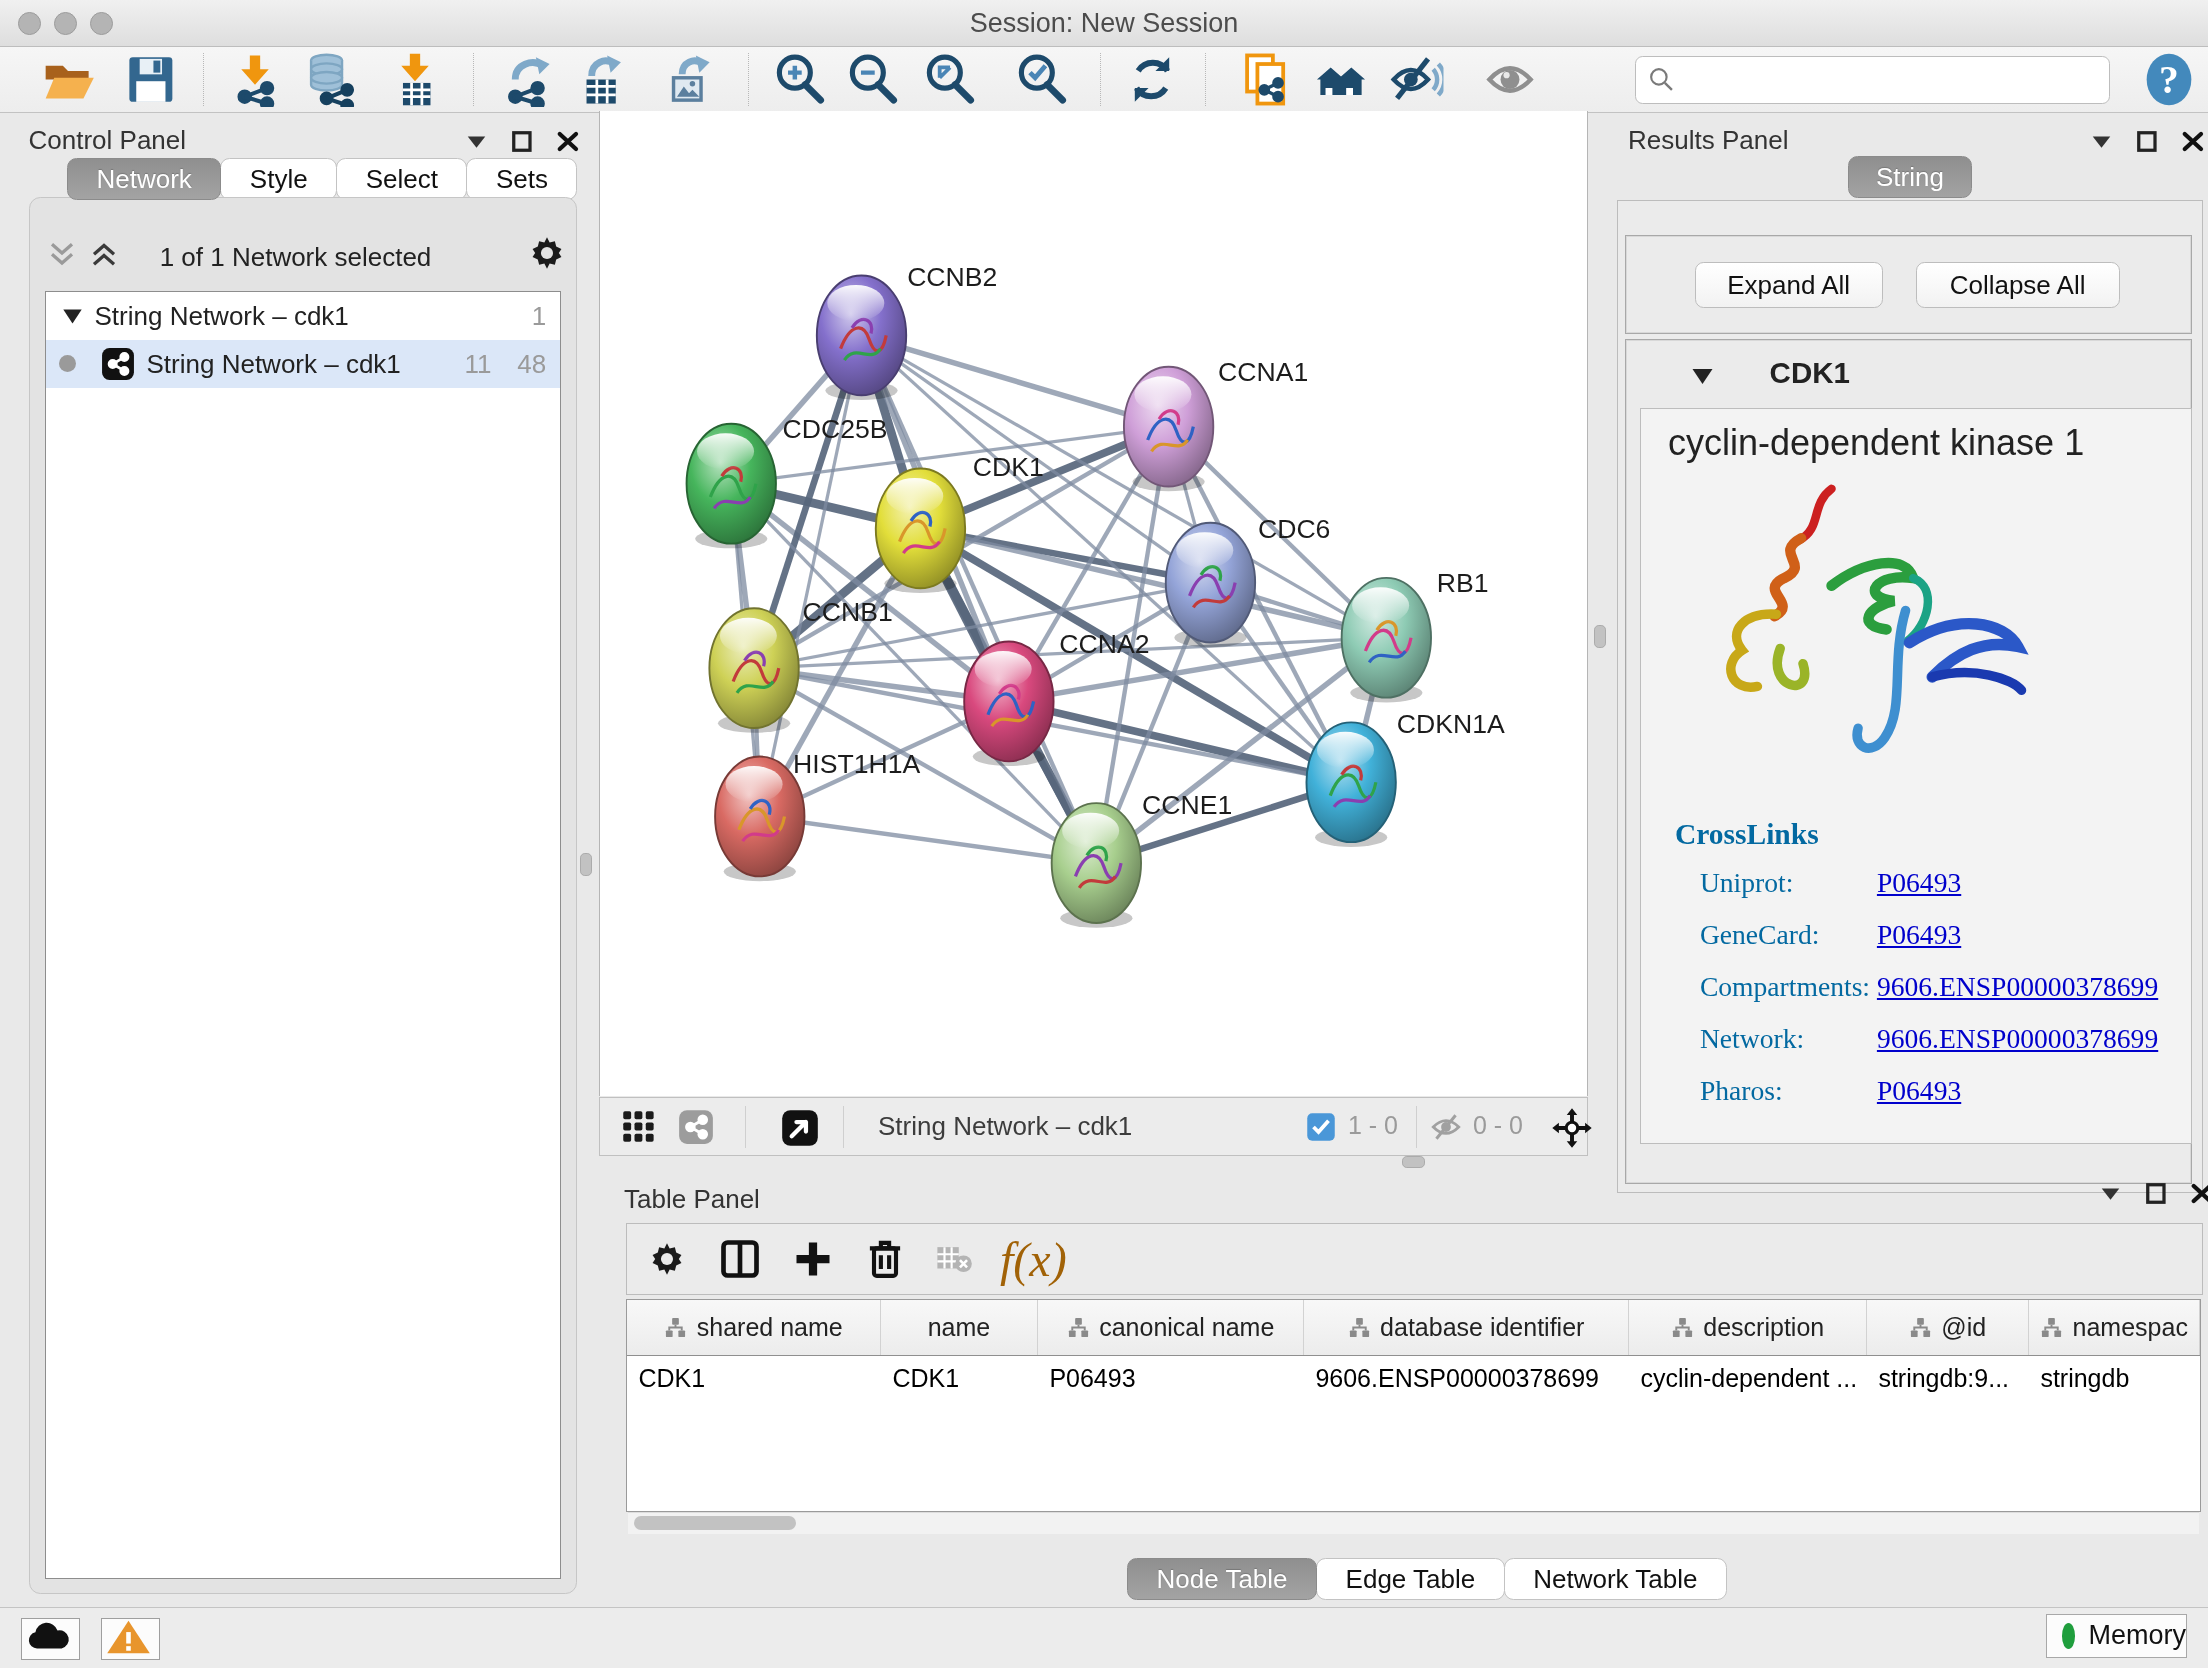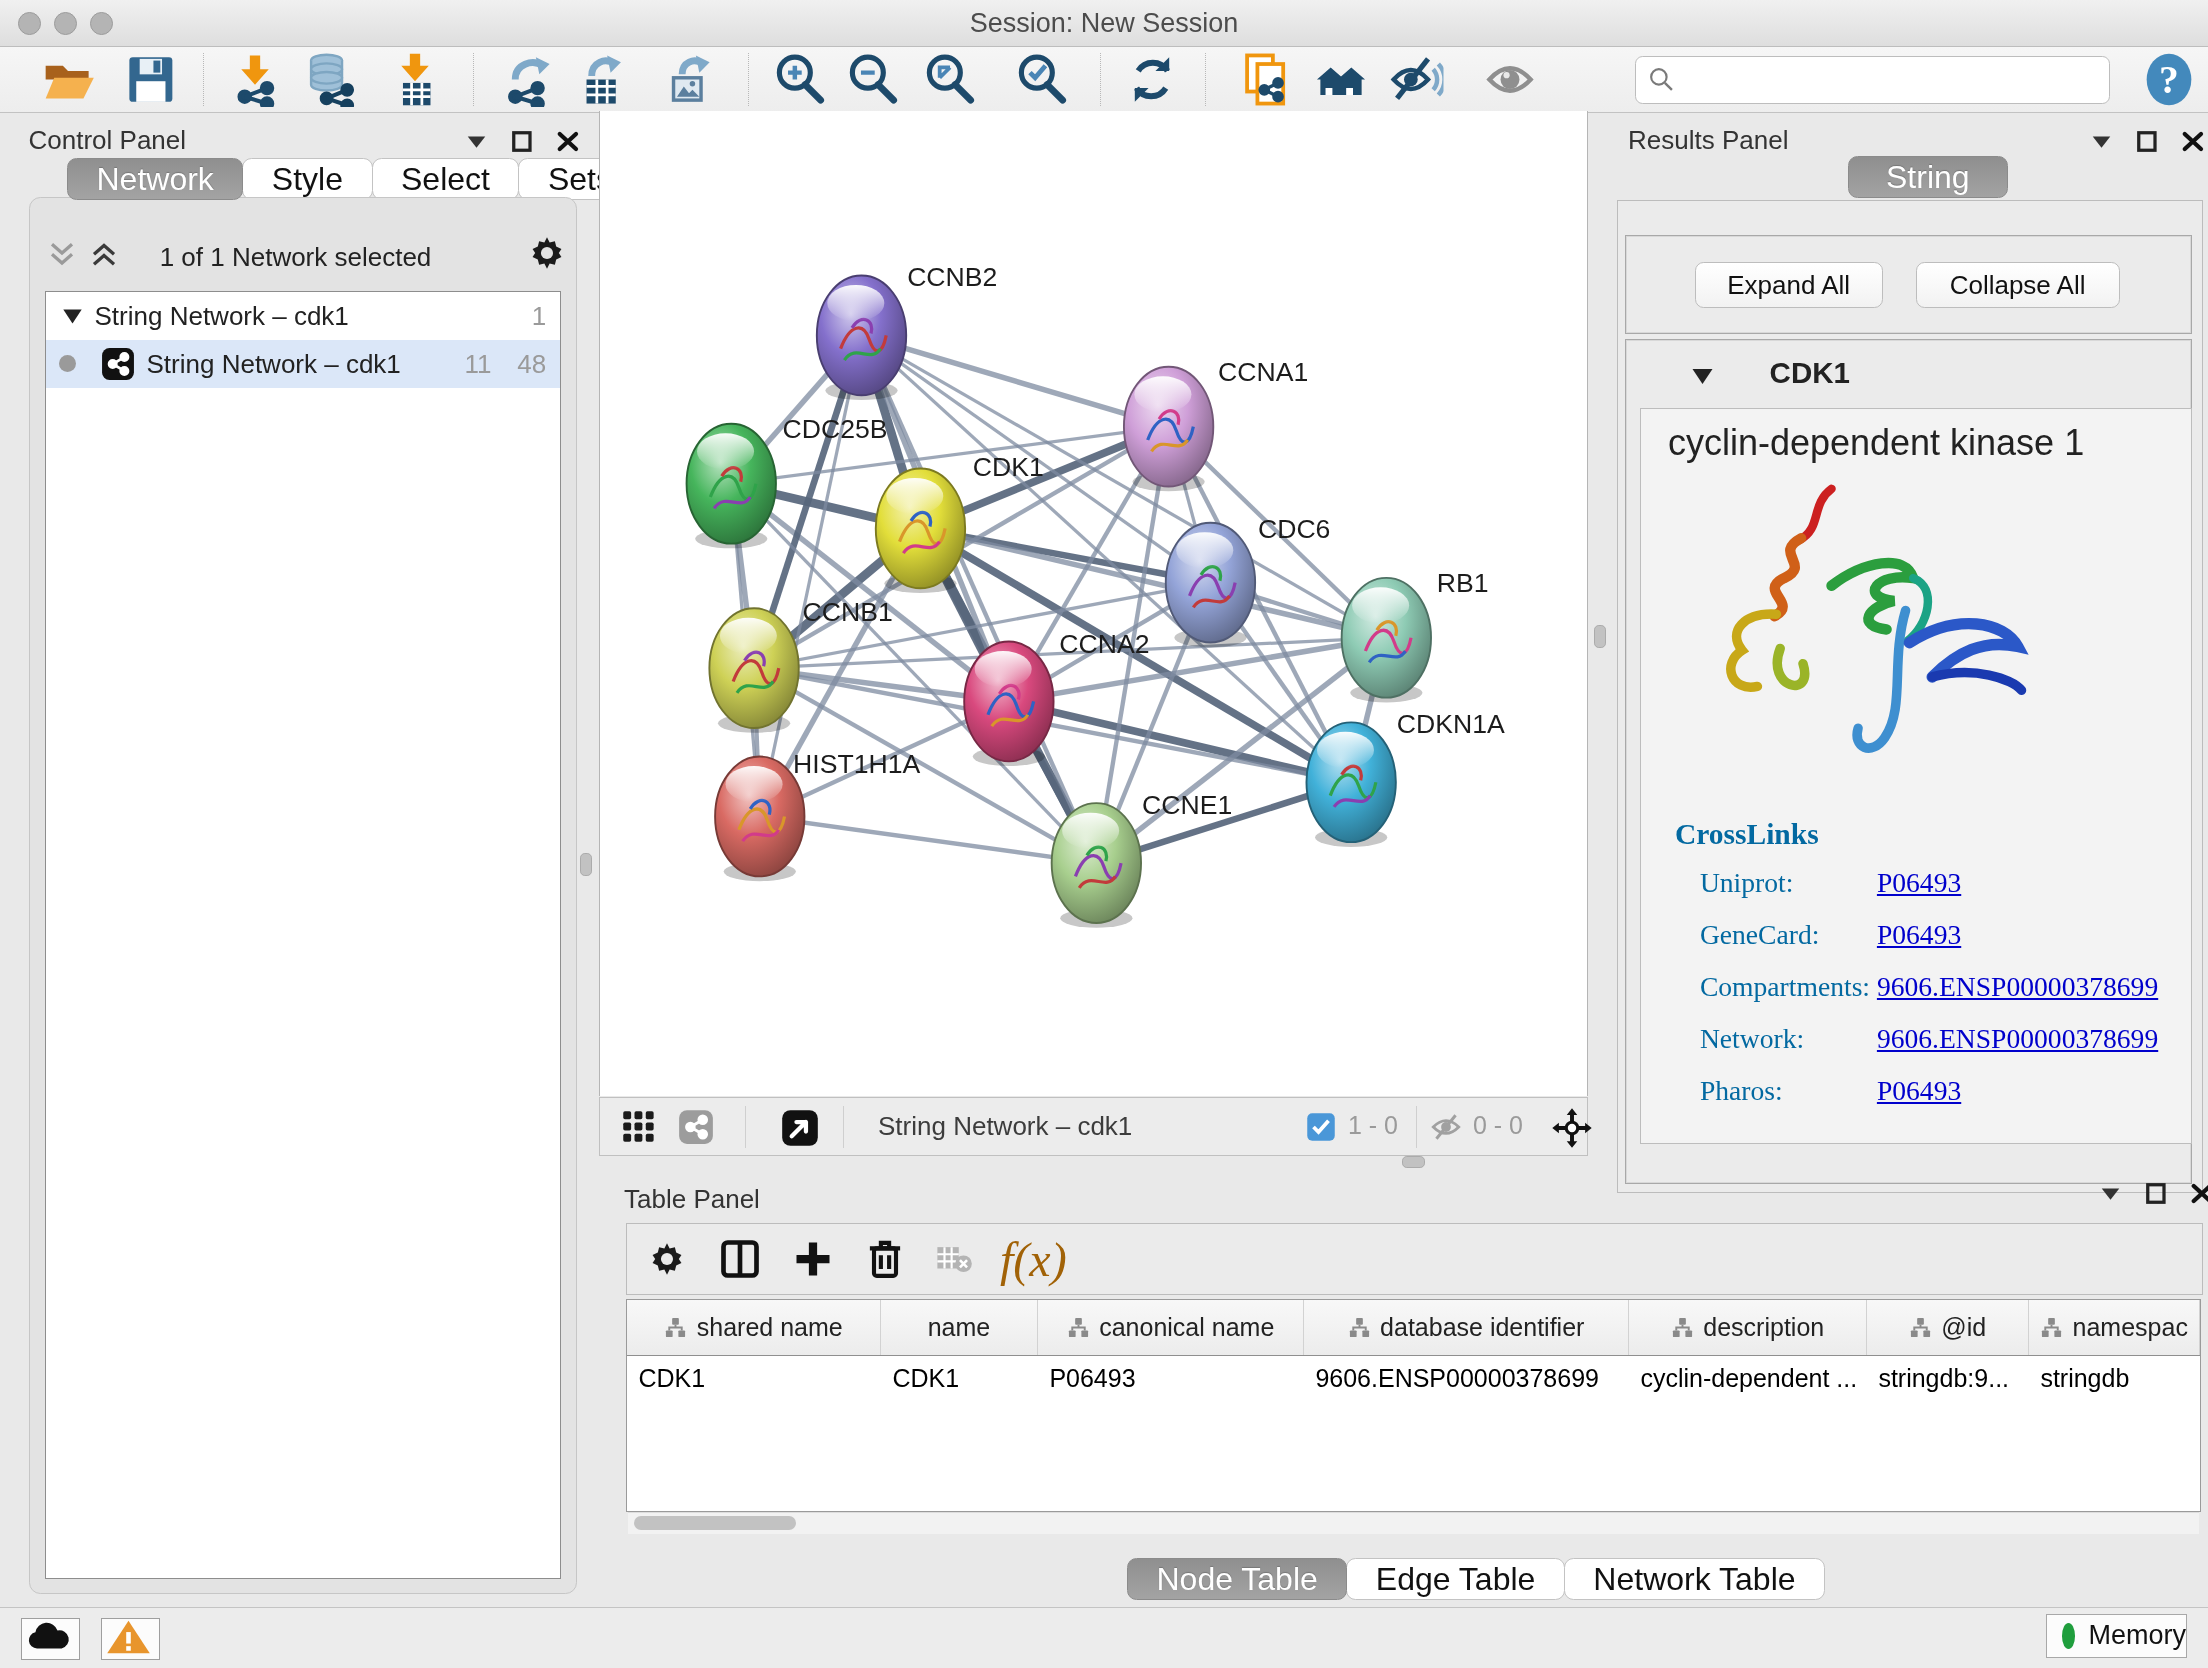--- a/index.html
+++ b/index.html
@@ -16,21 +16,21 @@
   .ticon{position:absolute;top:4.8px;width:55px;height:55px;transform:translateX(-50%);}
   .tsep{position:absolute;top:5.7px;height:53px;width:0;border-left:1.9px dotted #b8b8b8;}
   #search-box{left:1635px;top:8.6px;width:473px;height:46px;background:#fff;border:1px solid #bdbdbd;
               border-radius:7.6px;}
   #search-box svg{position:absolute;left:11.4px;top:8.6px;}
   
   .panel-title{font-size:26px;color:#333;}
   .wbtns{display:flex;gap:21px;align-items:center;}
   .tabbar{display:flex;}
   .tab{height:40px;line-height:40px;padding:0 28.5px;background:#fff;border:1px solid #c3c3c3;
-       margin-left:-1px;font-size:32px;text-align:center;border-radius:9.5px;color:#111;}
+       margin-left:-1px;font-size:26px;text-align:center;border-radius:9.5px;color:#111;}
   .tab.sel{background:linear-gradient(#8f8f8f,#a3a3a3);color:#fff;text-shadow:0 -1px 1px #777;border-color:#8b8b8b;z-index:2;}
   .graybox{background:#e3e3e3;border:1px solid #c6c6c6;border-radius:11.4px;}
   .dot-handle{width:9.5px;height:21px;border-radius:4.8px;background:#c2c2c2;border:1px solid #ababab;}
   
   #cp-list{background:#fff;border:1px solid #8d8d8d;}
   .tree-row{position:relative;width:100%;font-size:26px;}
   .tree-num{position:absolute;color:#9a9a9a;}
   
   #net-canvas{left:599px;top:111px;width:987px;height:985px;background:#fff;
               border-left:1px solid #b5b5b5;border-right:1px solid #b5b5b5;}
@@ -562,21 +562,21 @@
     <svg width="25" height="25" viewBox="0 0 20 20">
         <path d="M3 6h14l-7 9z" fill="#333"></path>
       </svg>
     <svg width="25" height="25" viewBox="0 0 20 20">
         <rect x="3" y="3" width="13" height="14" fill="none" stroke="#222" stroke-width="2.6"></rect>
       </svg>
     <svg width="25" height="25" viewBox="0 0 20 20">
         <path d="M3 4l13 12M16 4L3 16" stroke="#111" stroke-width="3.4" stroke-linecap="round"></path>
       </svg>
   </div>
-  <div class="abs tab sel" style="left:1849px;top:156px;padding:0 37px;border-radius:9.5px">String</div>
+  <div class="abs tab sel" style="left:1849px;top:156px;padding:0 27px;border-radius:9.5px">String</div>
   <div class="abs" id="rp-outer">
     <div class="rp-box" style="left:7.6px;top:35px;width:563px;height:95px">
       <div class="btn abs" style="left:68px;top:25px;width:186px;height:44px;line-height:44px">Expand All</div>
       <div class="btn abs" style="left:289px;top:25px;width:202px;height:44px;line-height:44px">Collapse All</div>
     </div>
     <div class="rp-box" style="left:7.6px;top:139px;width:563px;height:841px">
       <svg class="abs" style="left:63px;top:25px" width="25" height="21" viewBox="0 0 20 16">
           <path d="M2 2h16l-8 12z" fill="#222"></path>
         </svg>
       <div class="abs" style="left:143px;top:15px;font-size:29.5px;font-weight:bold">CDK1</div>

